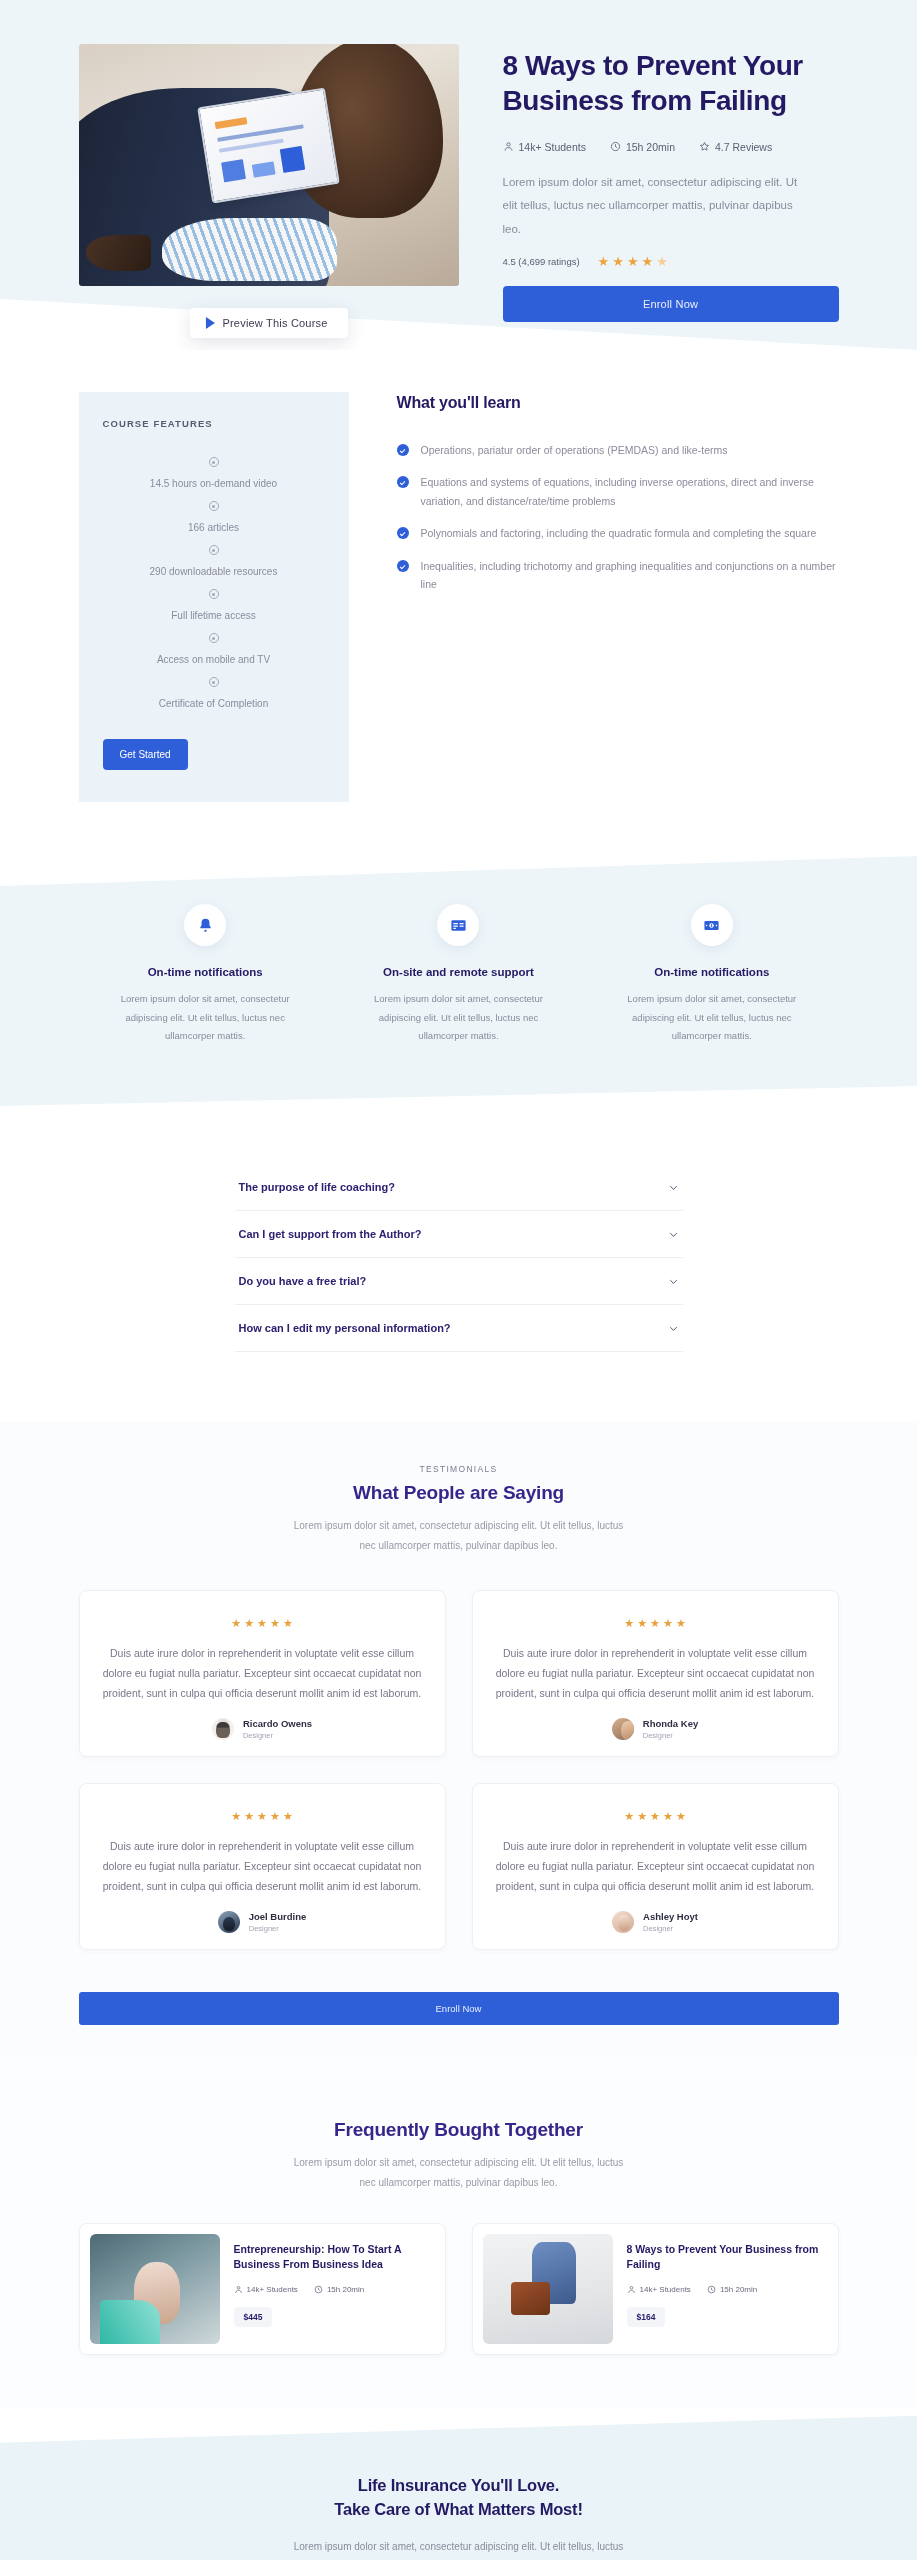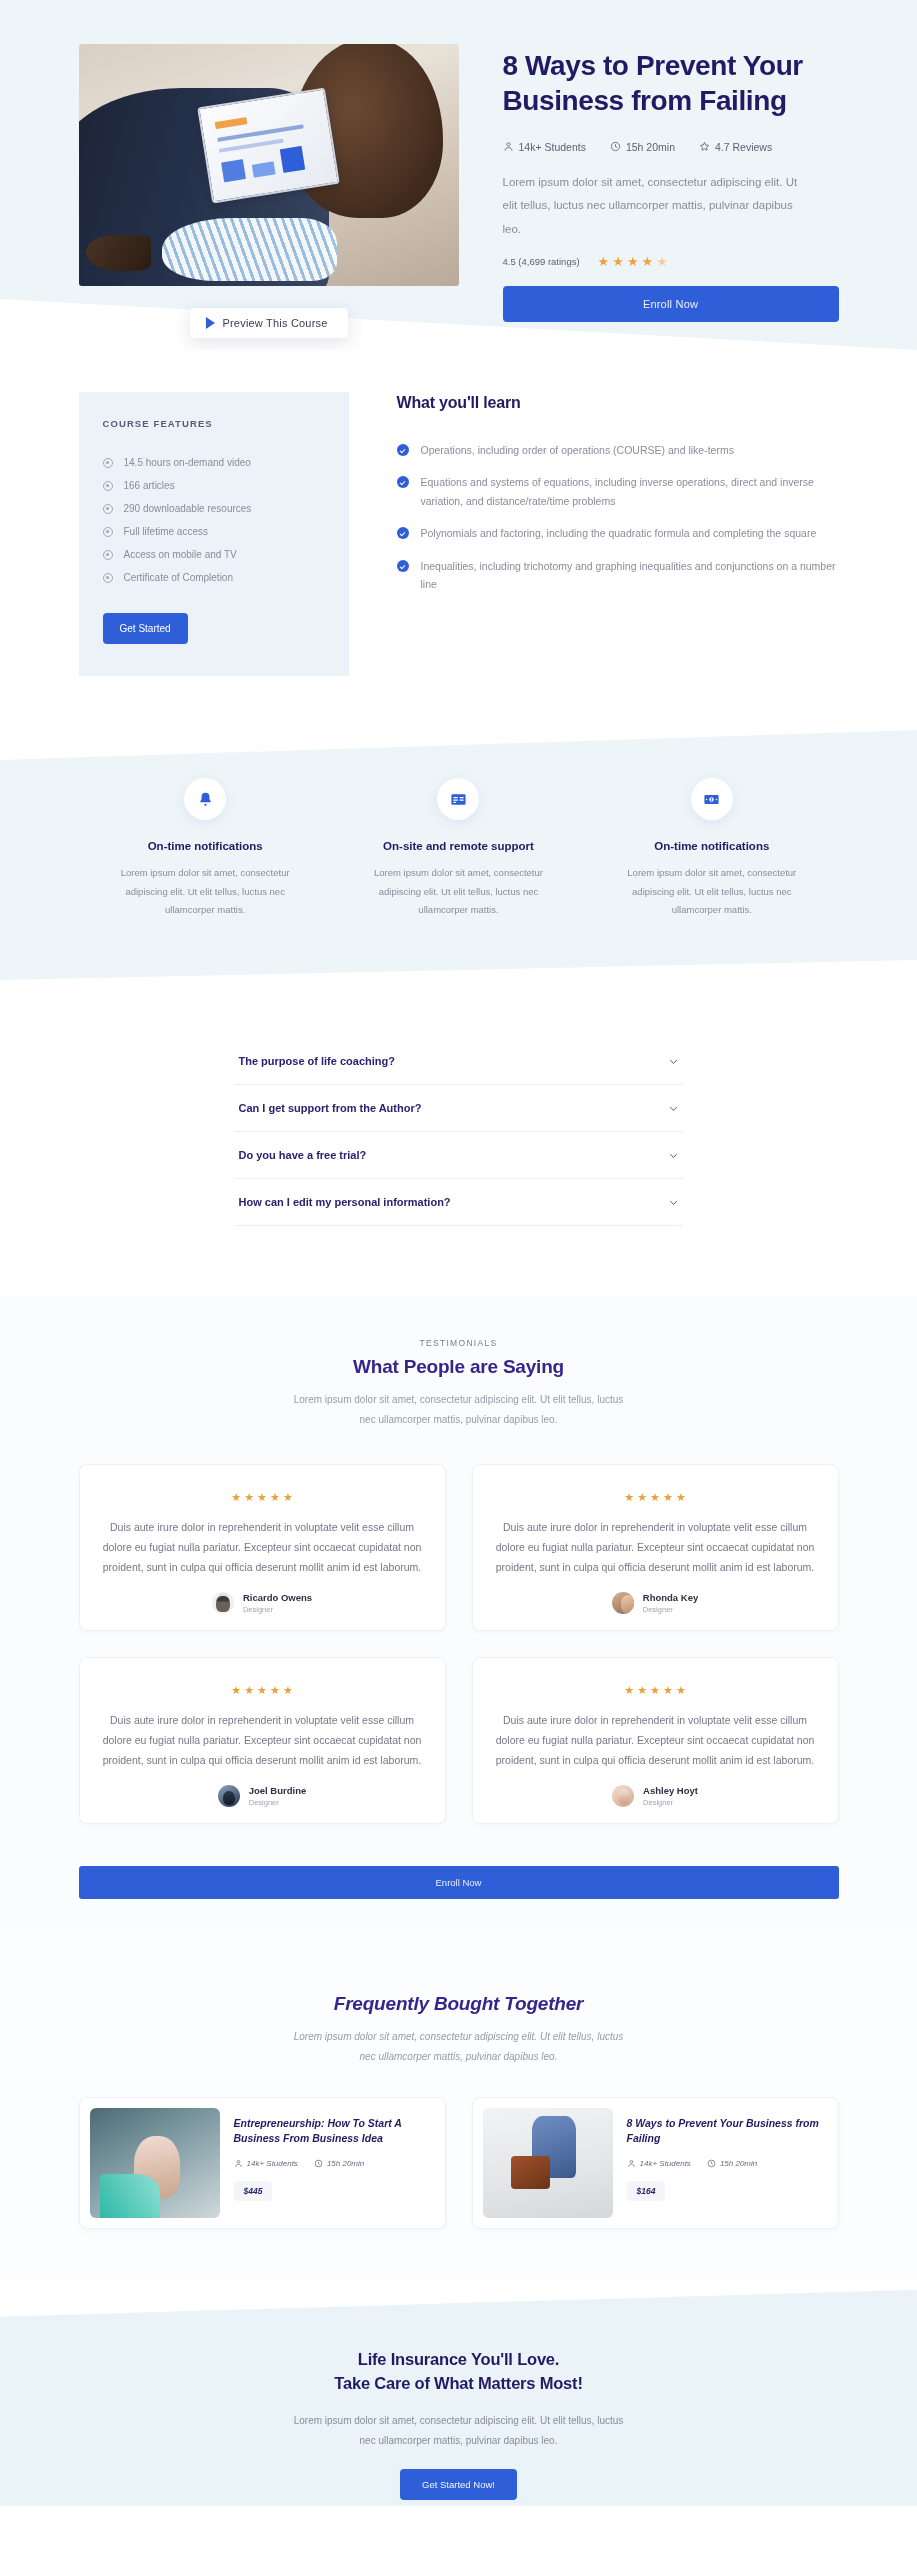--- a/index.html
+++ b/index.html
@@ -94,21 +94,21 @@
     background:#2f5fd8; color:#eaf0ff; font-size:11px; padding:12px 0;
     border-radius:4px; cursor:pointer; font-family:inherit; letter-spacing:.2px;
   }
 
   
   #learn { background:#ffffff; padding: 42px 0 54px; }
   .learn-inner{ width:760px; margin:0 auto; display:flex; gap:48px; align-items:flex-start; }
   .feat-card{ width:270px; flex:0 0 270px; background:#ecf3f8; padding:26px 24px 32px; }
   .feat-card h4{ font-size:9.5px; letter-spacing:1.1px; color:#5a5a70; font-weight:600; }
   .feat-list{ list-style:none; margin-top:22px; }
-  .feat-list li{ display:flex; align-items:center; gap:11px; font-size:10px; color:#8b8b9c; padding:6px 0; }
+  .feat-list li{ display:flex; align-items:center; gap:11px; font-size:10px; color:#8b8b9c; padding:6px 0;flex-direction:column; }
   .dotico{ width:10px;height:10px;border-radius:50%;border:1.4px solid #a6a6b8;position:relative;flex:0 0 10px;}
   .dotico::after{ content:"";position:absolute;left:50%;top:50%;width:3px;height:3px;margin:-1.5px 0 0 -1.5px;border-radius:50%;background:#a6a6b8;}
   .btn-small{
     margin-top:24px; border:0; background:#2f5fd8; color:#fff; font-size:10px;
     padding:10px 17px; border-radius:4px; cursor:pointer; font-family:inherit;
   }
   .learn-right{ flex:1; padding-top:2px; }
   .learn-right h3{ font-size:16px; font-weight:700; color:#241a63; letter-spacing:-.2px; }
   .learn-items{ list-style:none; margin-top:22px; }
   .learn-items li{ display:flex; gap:12px; padding:7px 0; font-size:10.5px; line-height:1.75; color:#8b8b9c; }
@@ -164,21 +164,21 @@
   .av-4{ background:linear-gradient(150deg,#f3dfd3,#d2a98f); }
   .av-4::after{content:"";position:absolute;left:26%;top:22%;width:54%;height:72%;border-radius:46%;background:linear-gradient(170deg,#f6e3d6,#c79b80);}
   .t-name{ font-size:9.5px; font-weight:700; color:#2f2f44; line-height:1.35; }
   .t-role{ font-size:7.5px; color:#a3a3b2; }
   .enroll-wide{
     width:760px; margin:42px auto 0; display:block; border:0; background:#2f5fd8;
     color:#e6eeff; font-size:9.5px; padding:11px 0; border-radius:3px; cursor:pointer; font-family:inherit;
   }
 
   
-  #fbt{ background:#fcfdfe; padding:56px 0 52px;font-style:italic; }
+  #fbt{ background:#fcfdfe; padding:56px 0 52px; }
   .p-grid{ width:760px; margin:30px auto 0; display:grid; grid-template-columns:1fr 1fr; gap:26px; }
   .p-card{
     background:#fff; border:1px solid #eef0f5; border-radius:8px; overflow:hidden;
     display:flex; gap:14px; padding:10px; box-shadow:0 2px 5px rgba(40,50,90,.035);
   }
   .p-thumb{ width:130px; height:110px; flex:0 0 130px; border-radius:6px; overflow:hidden; position:relative; }
   .p-thumb-1{ background:linear-gradient(150deg,#4d6b75 0%,#7c98a1 40%,#cfd9da 100%); }
   .p-thumb-1::before{content:"";position:absolute;left:34%;top:26%;width:36%;height:56%;border-radius:44% 44% 34% 34%;background:linear-gradient(170deg,#f0ddd2,#caa58e);}
   .p-thumb-1::after{content:"";position:absolute;left:8%;bottom:0;width:46%;height:40%;background:linear-gradient(60deg,#2fb8a6,#8fe0d4);border-radius:8% 40% 0 0;}
   .p-thumb-2{ background:linear-gradient(170deg,#f2f3f4 0%,#e3e5e7 60%,#d5d8db 100%); }
@@ -308,21 +308,21 @@
           </li>
       </ul>
       <button class="btn-small">Get Started</button>
     </aside>
 
     <div class="learn-right">
       <h3>What you'll learn</h3>
       <ul class="learn-items">
         <li>
             <span class="chk"></span>
-            <span>Operations, including order of operations (COURSE) and like-terms</span>
+            <span>Operations, pariatur order of operations (PEMDAS) and like-terms</span>
           </li>
         <li>
             <span class="chk"></span>
             <span>Equations and systems of equations, including inverse operations, direct and inverse variation, and distance/rate/time problems</span>
           </li>
         <li>
             <span class="chk"></span>
             <span>Polynomials and factoring, including the quadratic formula and completing the square</span>
           </li>
         <li>

